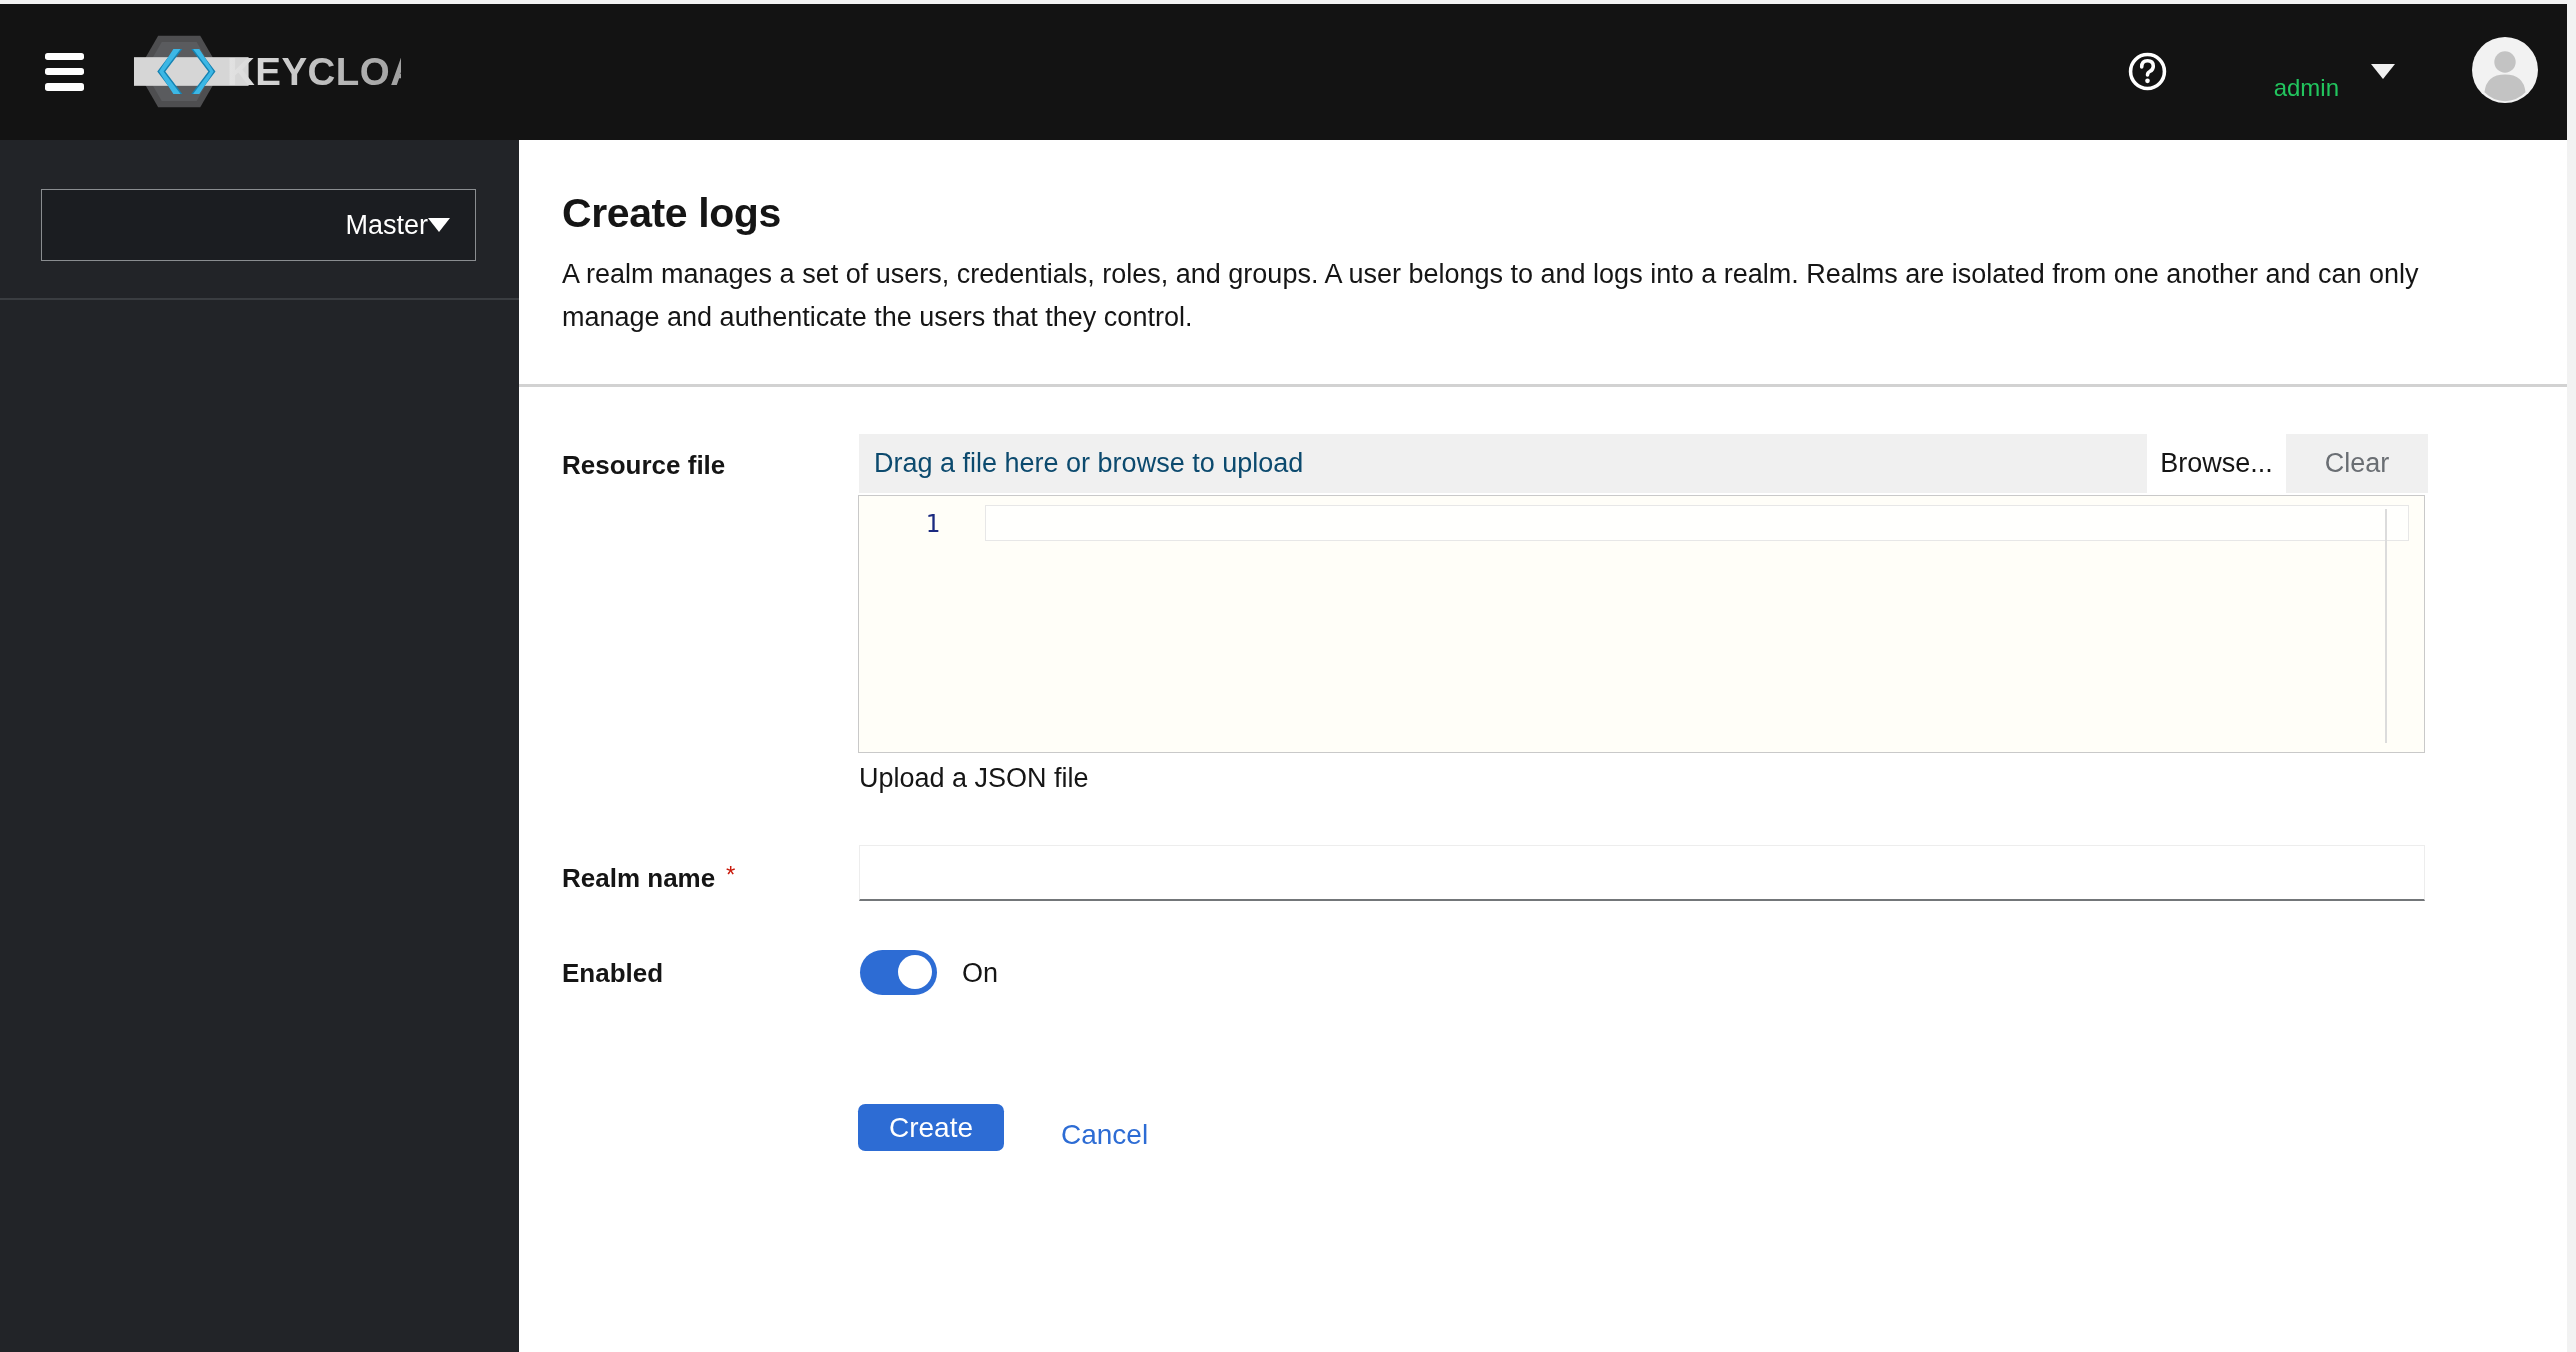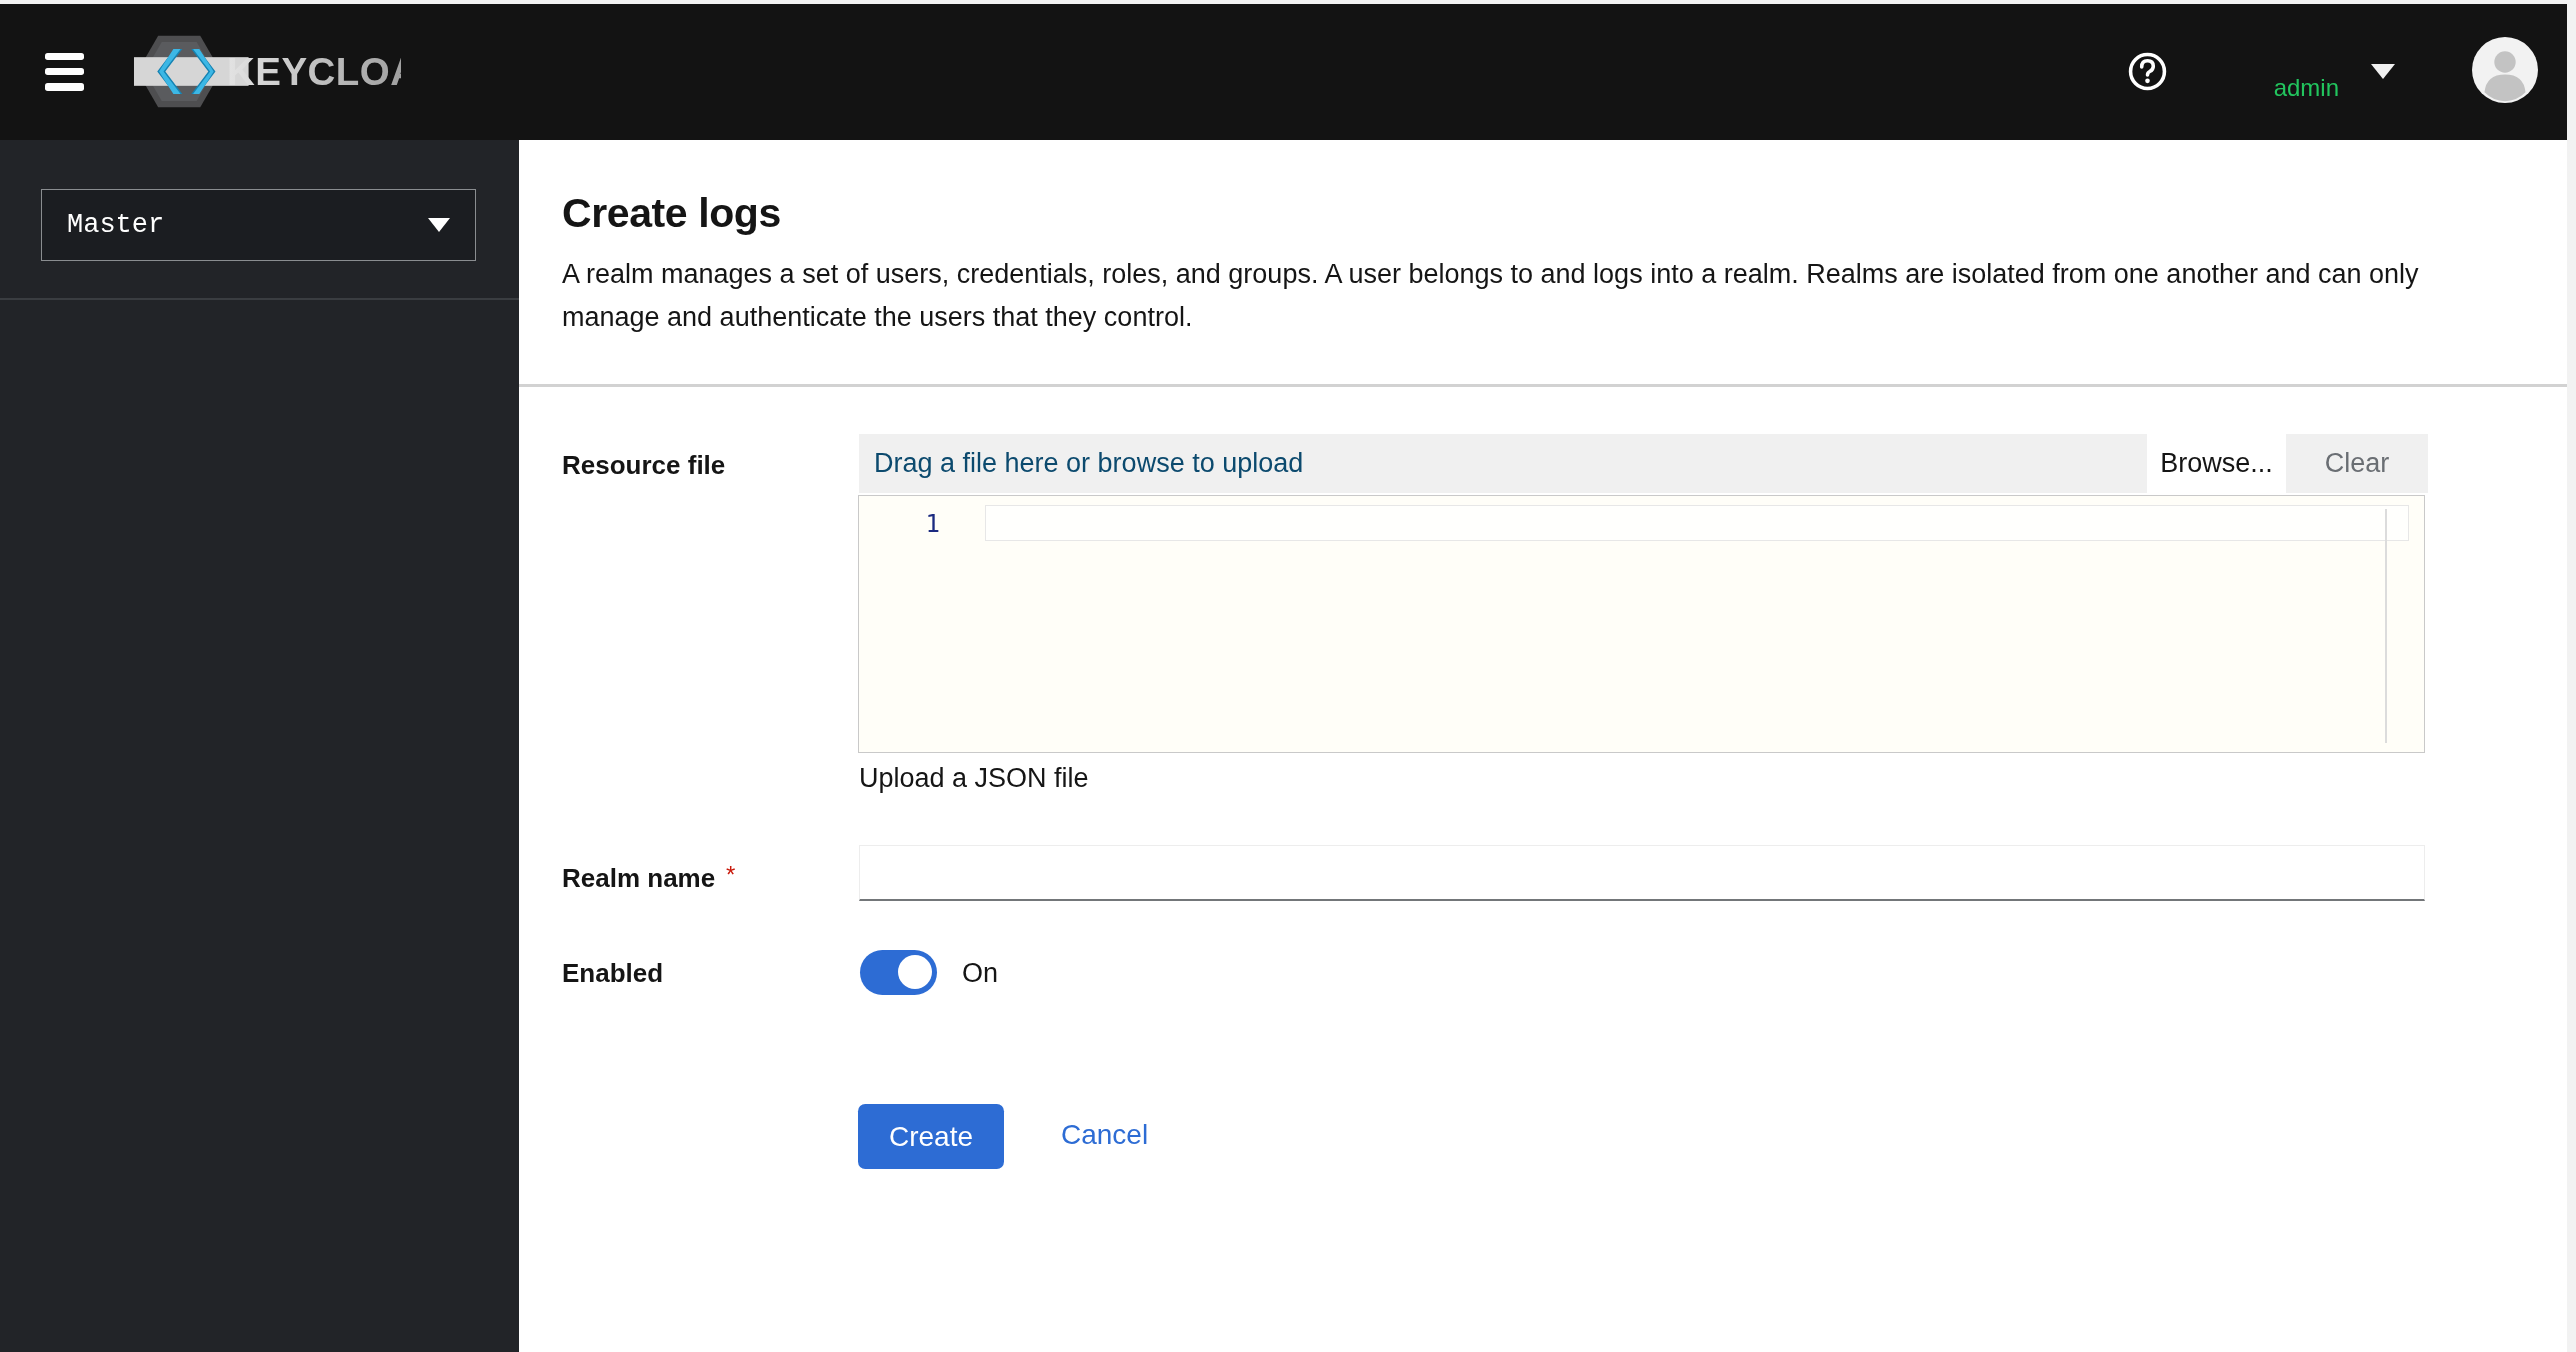--- a/index.html
+++ b/index.html
@@ -34,21 +34,21 @@
   .avatar-btn { background:none; border:none; cursor:pointer; margin-left:77px; margin-right:29px; padding:0; }
 
   
   .sidebar { position:absolute; top:140px; left:0; width:519px; bottom:0;
     background: var(--sidebar_bg, #222428); }
   .realm-selector {
     position:absolute; left:41px; top:49px; width:435px; height:72px;
     background:#1b1d21; border:1.8px solid #8a8d90; cursor:pointer;
     display:flex; align-items:center; padding:0 25px;
   }
-  .realm-selector-label { color:#ffffff; font-size:27px; flex:1; text-align:left;font-family:Liberation Mono, monospace; }
+  .realm-selector-label { color:#ffffff; font-size:27px; flex:1; text-align:right; }
   .realm-caret { width:0; height:0;
     border-left:11.6px solid transparent; border-right:11.6px solid transparent; border-top:14.3px solid #ffffff; }
   .sidebar-divider { position:absolute; top:158px; left:0; right:0; height:1.8px; background:#3a3d41; }
 
   
   .main { position:absolute; top:140px; left:519px; right:9px; bottom:0; background:#fff; }
   .page-title { position:absolute; left:43px; top:50px; font-size:41px; font-weight:600;
     letter-spacing:-0.4px; color:#151515; }
   .page-desc { position:absolute; left:43px; top:113px; width:1953px;
     font-size:27px; line-height:43px; color:#151515; }
@@ -79,21 +79,21 @@
   .text-input { position:absolute; left:340px; top:705px; width:1566px; height:56px;
     background:#fff; border:1.8px solid #ededed; border-bottom:2.7px solid #737679;
     font-size:27px; font-family:inherit; padding:0 18px; outline:none; }
 
   .toggle { position:absolute; left:341px; top:810px; width:77px; height:45px; border-radius:22.4px;
     background: var(--accent, #2d6cd4); border:none; cursor:pointer; }
   .toggle-knob { position:absolute; top:5.4px; right:5.4px; width:34px; height:34px; border-radius:50%;
     background:#ffffff; }
   .toggle-state { position:absolute; left:443px; top:818px; font-size:27px; color:#151515; }
 
-  .create-btn { position:absolute; left:339px; top:964px; width:146px; height:65px;
+  .create-btn { position:absolute; left:339px; top:964px; width:146px; height:47px;
     background: var(--accent, #2d6cd4); color:#fff; border:none; border-radius:7.2px;
     font-size:28px; font-family:inherit; cursor:pointer; }
   .cancel-link { position:absolute; left:542px; top:979px; font-size:28px;
     color: var(--accent, #2d6cd4); text-decoration:none; cursor:pointer; background:none; border:none;
     font-family:inherit; }
 </style>
 </head>
 <body>
 
 <div class="edge-top"></div>

